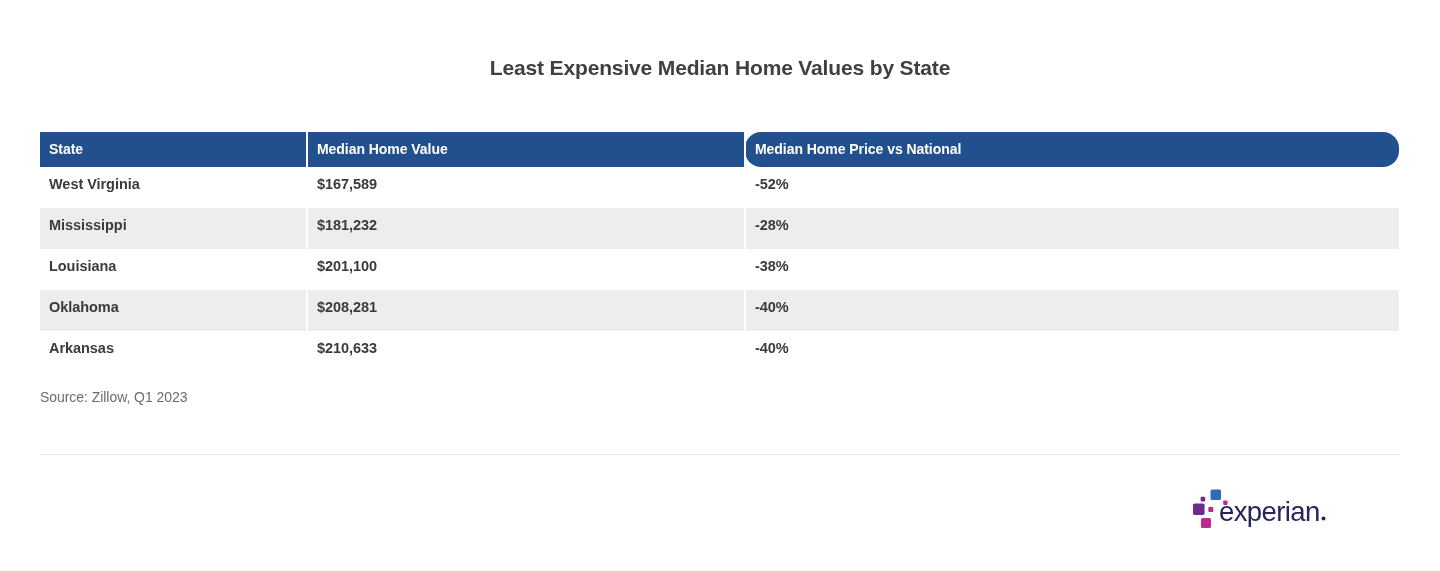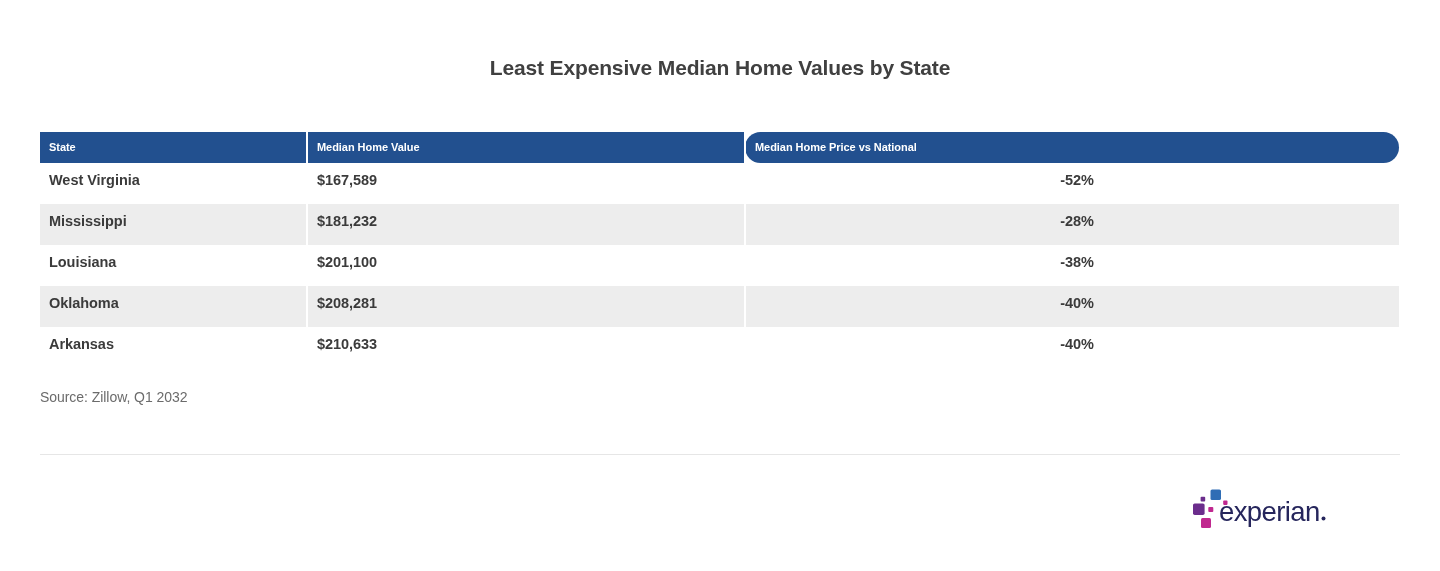--- a/index.html
+++ b/index.html
@@ -47,21 +47,21 @@
     table-layout: fixed;
     font-size: 14.5px;
   }
   table.data-table col.col-state { width: 267px; }
   table.data-table col.col-value { width: 438px; }
   table.data-table col.col-pct   { width: 654px; }
 
   thead th {
     background: #22508F;
     color: #ffffff;
-    font-size: 11px;
+    font-size: 14px;
     font-weight: bold;
     text-align: left;
     padding: 9px 0 10px 9px;
     height: 15px;
     border-right: 2px solid #ffffff;
     border-left: 0;
     box-sizing: border-box;
     letter-spacing: -0.05px;
     margin-top: 12px;
   }
@@ -79,21 +79,20 @@
     font-weight: bold;
     color: #3b3b3b;
     height: 18px;
     box-sizing: border-box;
     border-right: 2px solid #ffffff;
     vertical-align: middle;
     letter-spacing: -0.05px;
   }
   tbody td:last-child {
     border-right: 0;
-    text-align: center;
   }
   tbody tr.row-odd td {
     background: #ffffff;
   }
   tbody tr.row-even td {
     background: #ededed;
     margin-left: 42px;
   }
 
   
@@ -173,21 +172,21 @@
         </tr>
         <tr class="row-odd">
           <td>Arkansas</td>
           <td>$210,633</td>
           <td>-40%</td>
         </tr>
       </tbody>
     </table>
   </div>
 
-  <div class="source-note">Source: Zillow, Q1 2032</div>
+  <div class="source-note">Source: Zillow, Q1 2023</div>
 
   <div class="divider"></div>
 
   <div class="logo">
     <svg width="136" height="42" viewBox="0 0 136 42" xmlns="http://www.w3.org/2000/svg">
       <g>
         <rect x="18.5" y="0.5" width="10.5" height="10.5" rx="1.6" fill="#2F6DB5"></rect>
         <rect x="8.6" y="7.8" width="4.6" height="4.6" rx="0.9" fill="#6B2D8C"></rect>
         <rect x="31.2" y="11.6" width="4.3" height="4.3" rx="0.8" fill="#C0288F"></rect>
         <rect x="1.0" y="14.4" width="11.6" height="11.6" rx="1.7" fill="#6B2D8C"></rect>

